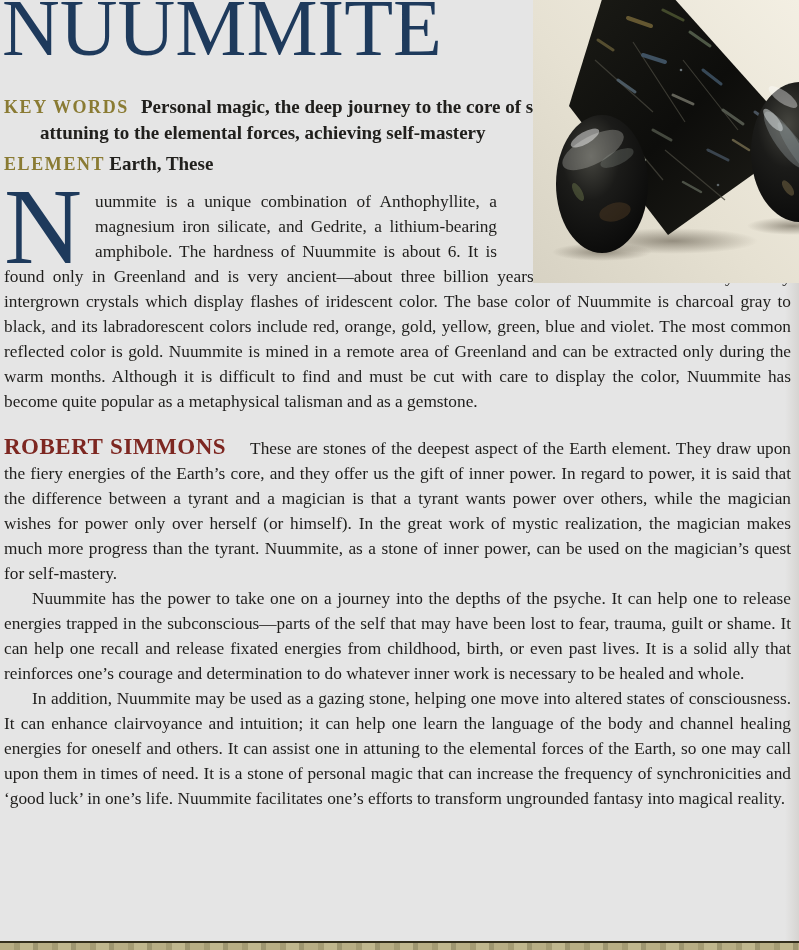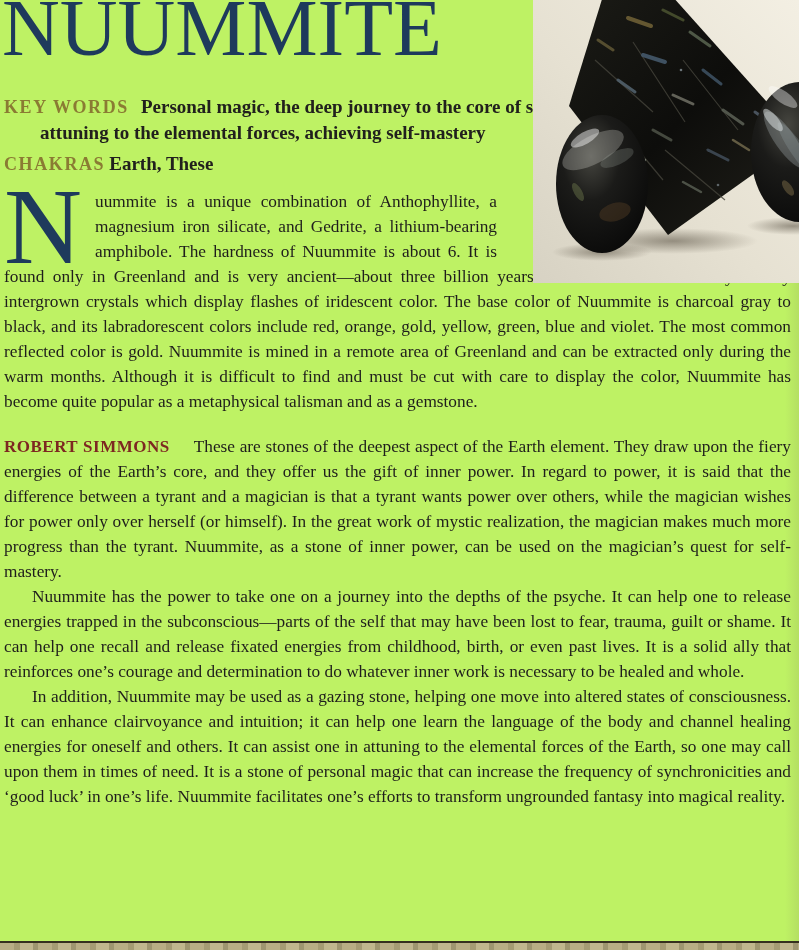--- a/index.html
+++ b/index.html
@@ -1,19 +1,19 @@
 <!DOCTYPE html>
 <html><head>
 <meta charset="utf-8">
 <style>
   * { margin:0; padding:0; box-sizing:border-box; }
   html,body { background:#777; }
   .page {
     position:relative; width:799px; height:950px; overflow:hidden;
-    background:#bef264;
+    background:#e5e5e5;
     font-family:"Liberation Serif","DejaVu Serif",serif;
     color:#1f1e1c;
   }
   
   .photo { position:absolute; top:0; left:533px; width:266px; height:283px; }
   .photo svg { display:block; }
   .right-shade {
     position:absolute; top:283px; right:0; width:14px; height:658px;
     background:linear-gradient(to right, rgba(120,110,90,0), rgba(120,110,90,0.14));
     pointer-events:none;
@@ -39,21 +39,21 @@
   .attr.kw .label { margin-right:12px; }
   
   .content { margin:12px 8px 0 4px; font-size:17.3px; line-height:25px; text-align:justify; }
   .photo-spacer { float:right; width:294px; height:52px; }
   .dropcap {
     float:left; font-size:108px; line-height:75px; height:75px;
     padding-right:13px; color:#1e3a5c;
   }
   p.simmons { margin-top:20px; }
   .author {
-    font-weight:bold; color:#7d2721; font-size:17px; letter-spacing:0.5px;
+    font-weight:bold; color:#7d2721; font-size:23px; letter-spacing:0.5px;
     margin-right:24px;
   }
   p.indent { text-indent:28px; }
   
   .bottom-strip {
     position:absolute; left:0; right:0; bottom:0; height:9px;
     border-top:2px solid #35301e;
     background:repeating-linear-gradient(90deg,
       #b8ae85 0 14px, #a59c74 14px 20px, #c0b78e 20px 33px, #9e9670 33px 38px);
   }
@@ -138,21 +138,21 @@
   </div>
   <div class="right-shade"></div>
 
   <h1 class="title">NUUMMITE</h1>
 
   <div class="attrs">
     <div class="attr kw">
       <span class="label">KEY WORDS</span><span class="value">Personal magic, the deep journey to the core of self, enhancing clairvoyance, attuning to the elemental forces, achieving self-mastery</span>
     </div>
     <div class="attr">
-      <span class="label">CHAKRAS</span><span class="value">Earth, These</span>
+      <span class="label">ELEMENT</span><span class="value">Earth, These</span>
     </div>
   </div>
 
   <div class="content">
     <p class="intro"><span class="photo-spacer"></span><span class="dropcap">N</span><span>uummite is a unique combination of Anthophyllite, a magnesium iron silicate, and Gedrite, a lithium-bearing amphibole. The hardness of Nuummite is about 6. It is found only in Greenland and is very ancient—about three billion years old. It is characterized by closely intergrown crystals which display flashes of iridescent color. The base color of Nuummite is charcoal gray to black, and its labradorescent colors include red, orange, gold, yellow, green, blue and violet. The most common reflected color is gold. Nuummite is mined in a remote area of Greenland and can be extracted only during the warm months. Although it is difficult to find and must be cut with care to display the color, Nuummite has become quite popular as a metaphysical talisman and as a gemstone.</span></p>
 
     <p class="simmons"><span class="author">ROBERT SIMMONS</span><span>These are stones of the deepest aspect of the Earth element. They draw upon the fiery energies of the Earth’s core, and they offer us the gift of inner power. In regard to power, it is said that the difference between a tyrant and a magician is that a tyrant wants power over others, while the magician wishes for power only over herself (or himself). In the great work of mystic realization, the magician makes much more progress than the tyrant. Nuummite, as a stone of inner power, can be used on the magician’s quest for self-mastery.</span></p>
 
     <p class="indent">Nuummite has the power to take one on a journey into the depths of the psyche. It can help one to release energies trapped in the subconscious—parts of the self that may have been lost to fear, trauma, guilt or shame. It can help one recall and release fixated energies from childhood, birth, or even past lives. It is a solid ally that reinforces one’s courage and determination to do whatever inner work is necessary to be healed and whole.</p>
 

